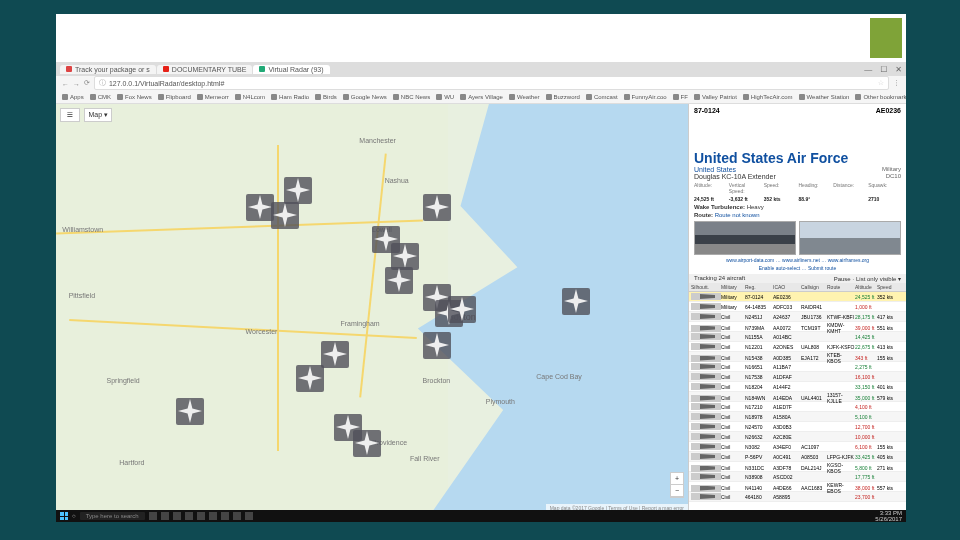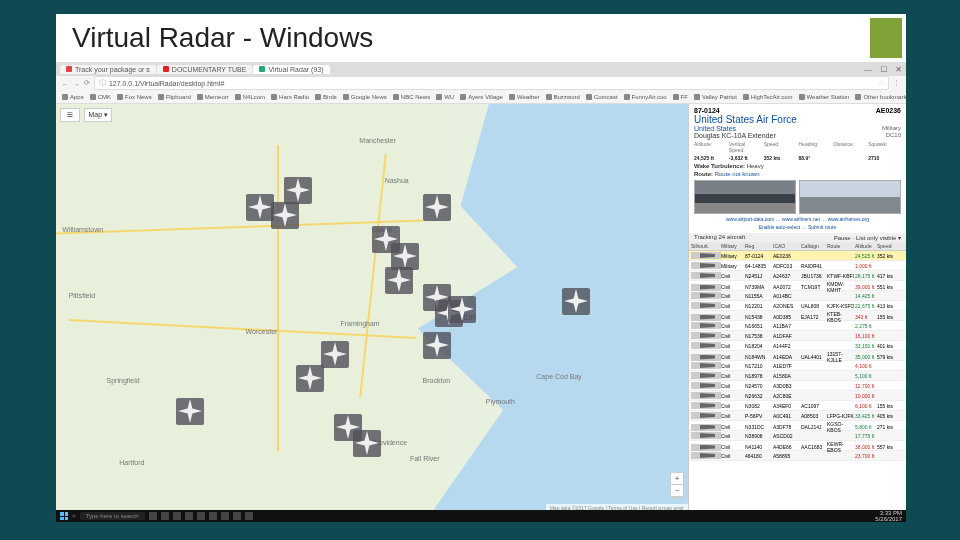--- a/index.html
+++ b/index.html
@@ -50,21 +50,21 @@
   .mc-map { top: 4px; left: 28px; width: 28px; height: 14px; }
   .mc-zoom { bottom: 14px; right: 4px; width: 14px; flex-direction: column; }
   .mc-zoom div { width: 14px; height: 12px; border-bottom: 1px solid #ccc; line-height: 12px; text-align: center; }
   .map-footer { position: absolute; bottom: 0; right: 0; font-size: 5px; color: #888; background: rgba(255,255,255,0.7); padding: 1px 4px; }
 
   .side-panel { width: 218px; background: #fff; border-left: 1px solid #ccc; display: flex; flex-direction: column; font-size: 7px; }
   .detail { padding: 3px 5px; }
   .detail-hdr { display: flex; justify-content: space-between; font-size: 7px; }
   .reg { font-weight: bold; }
   .hex { font-weight: bold; }
-  .op { color: #1050a0; font-weight: normal; font-size: 10px; }
+  .op { color: #1050a0; font-weight: bold; font-size: 14px; margin-top: 36px; }
   .country { color: #1050a0; font-size: 7px; }
   .type { font-size: 7px; color: #333; }
   .flags { font-size: 6px; color: #666; text-align: right; }
   .metric-row { display: grid; grid-template-columns: repeat(6, 1fr); gap: 2px; margin-top: 2px; font-size: 5px; }
   .metric-row .lbl { color: #777; }
   .metric-row .val { color: #222; font-weight: bold; }
   .wake { font-size: 6px; color: #333; margin-top: 2px; }
   .route { font-size: 6px; color: #333; margin-top: 2px; }
   .route-val { color: #1050a0; }
   .photos { display: flex; gap: 3px; margin-top: 3px; }
@@ -89,21 +89,20 @@
   .tb-time { margin-left: auto; text-align: right; line-height: 1; }
   .win-icon { width:8px; height:8px; display:grid; grid-template-columns:1fr 1fr; grid-template-rows:1fr 1fr; gap:1px; }
   .win-icon div { background:#4cc2ff; }
 </style>
 </head>
 <body>
 
 <div class="slide">
   <div class="white-area"></div>
   <div class="slide-accent"></div>
-  <div class="slide-title">Virtual Radar - Windows</div>
 
   <div class="browser">
 
     <div class="tab-strip">
       <div class="tab">
           <span class="tab-fav"></span>
           <span>Track your package or s</span>
         </div>
       <div class="tab">
           <span class="tab-fav yt"></span>

